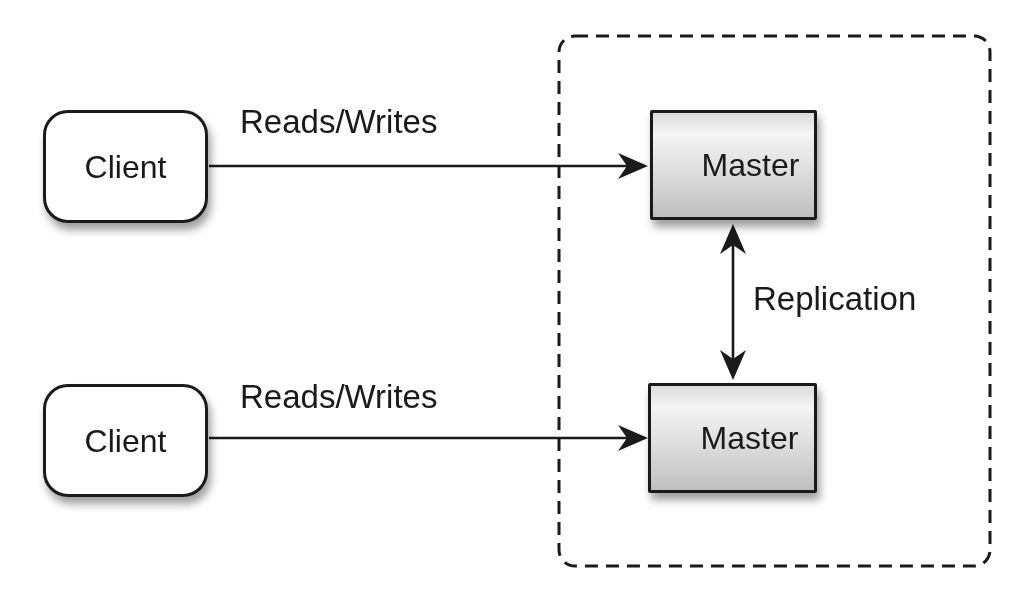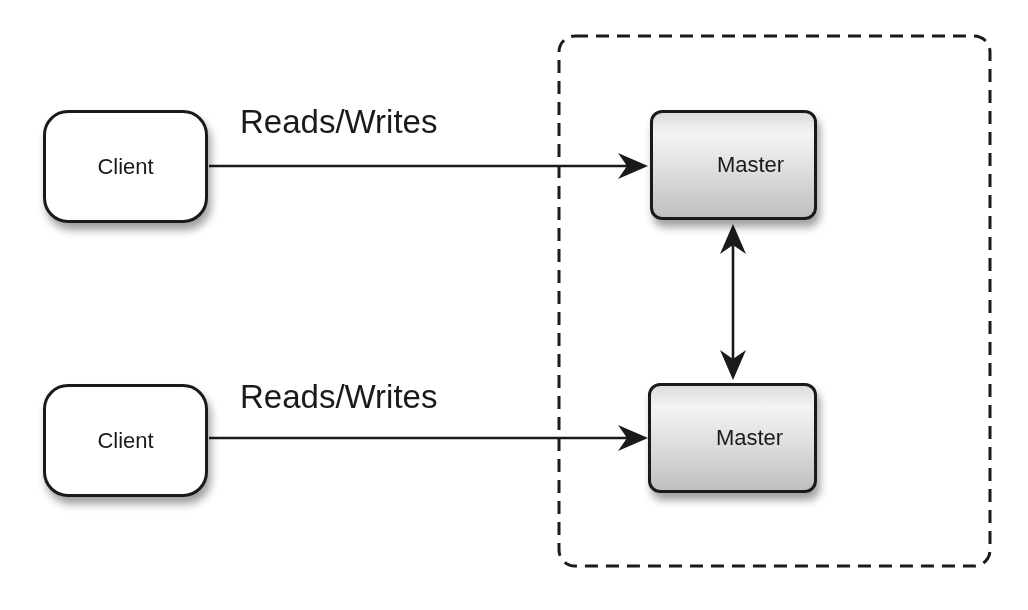--- a/index.html
+++ b/index.html
@@ -30,36 +30,36 @@
     z-index: 1;
     color: var(--stroke);
   }
   .node {
     position: absolute;
     z-index: 2;
     display: flex;
     align-items: center;
     justify-content: center;
     border: 3px solid var(--stroke);
-    font-size: 22px;
+    font-size: 32px;
     line-height: 1;
     color: var(--text);
     box-shadow: 3px 7px 9px rgba(0,0,0,0.38);
   }
   .node.client {
     background: var(--node-fill);
     border-radius: 25px;
   }
   .node.master {
     background: linear-gradient(180deg,
       var(--master-grad-top) 0%,
       var(--master-grad-hi) 20%,
       var(--master-grad-mid) 55%,
       var(--master-grad-bottom) 100%);
-    border-radius: 12px;
+    border-radius: 2px;
     padding-left: 34px;
   }
   #client-top    { left: 43px;  top: 110px; width: 165px; height: 113px; }
   #client-bottom { left: 43px;  top: 384px; width: 165px; height: 113px; }
   #master-top    { left: 650px; top: 110px; width: 167px; height: 110px; }
   #master-bottom { left: 648px; top: 383px; width: 169px; height: 110px; }
   .edge-label {
     position: absolute;
     z-index: 2;
     font-size: 33px;
@@ -104,14 +104,15 @@
   </div>
 
   <div class="node master" id="master-bottom">
     <span>Master</span>
   </div>
 
   <div class="edge-label" id="label-rw-top">Reads/Writes</div>
 
   <div class="edge-label" id="label-rw-bottom">Reads/Writes</div>
 
+  <div class="edge-label" id="label-replication">Replication</div>
 
 </div>
 
 </body></html>

